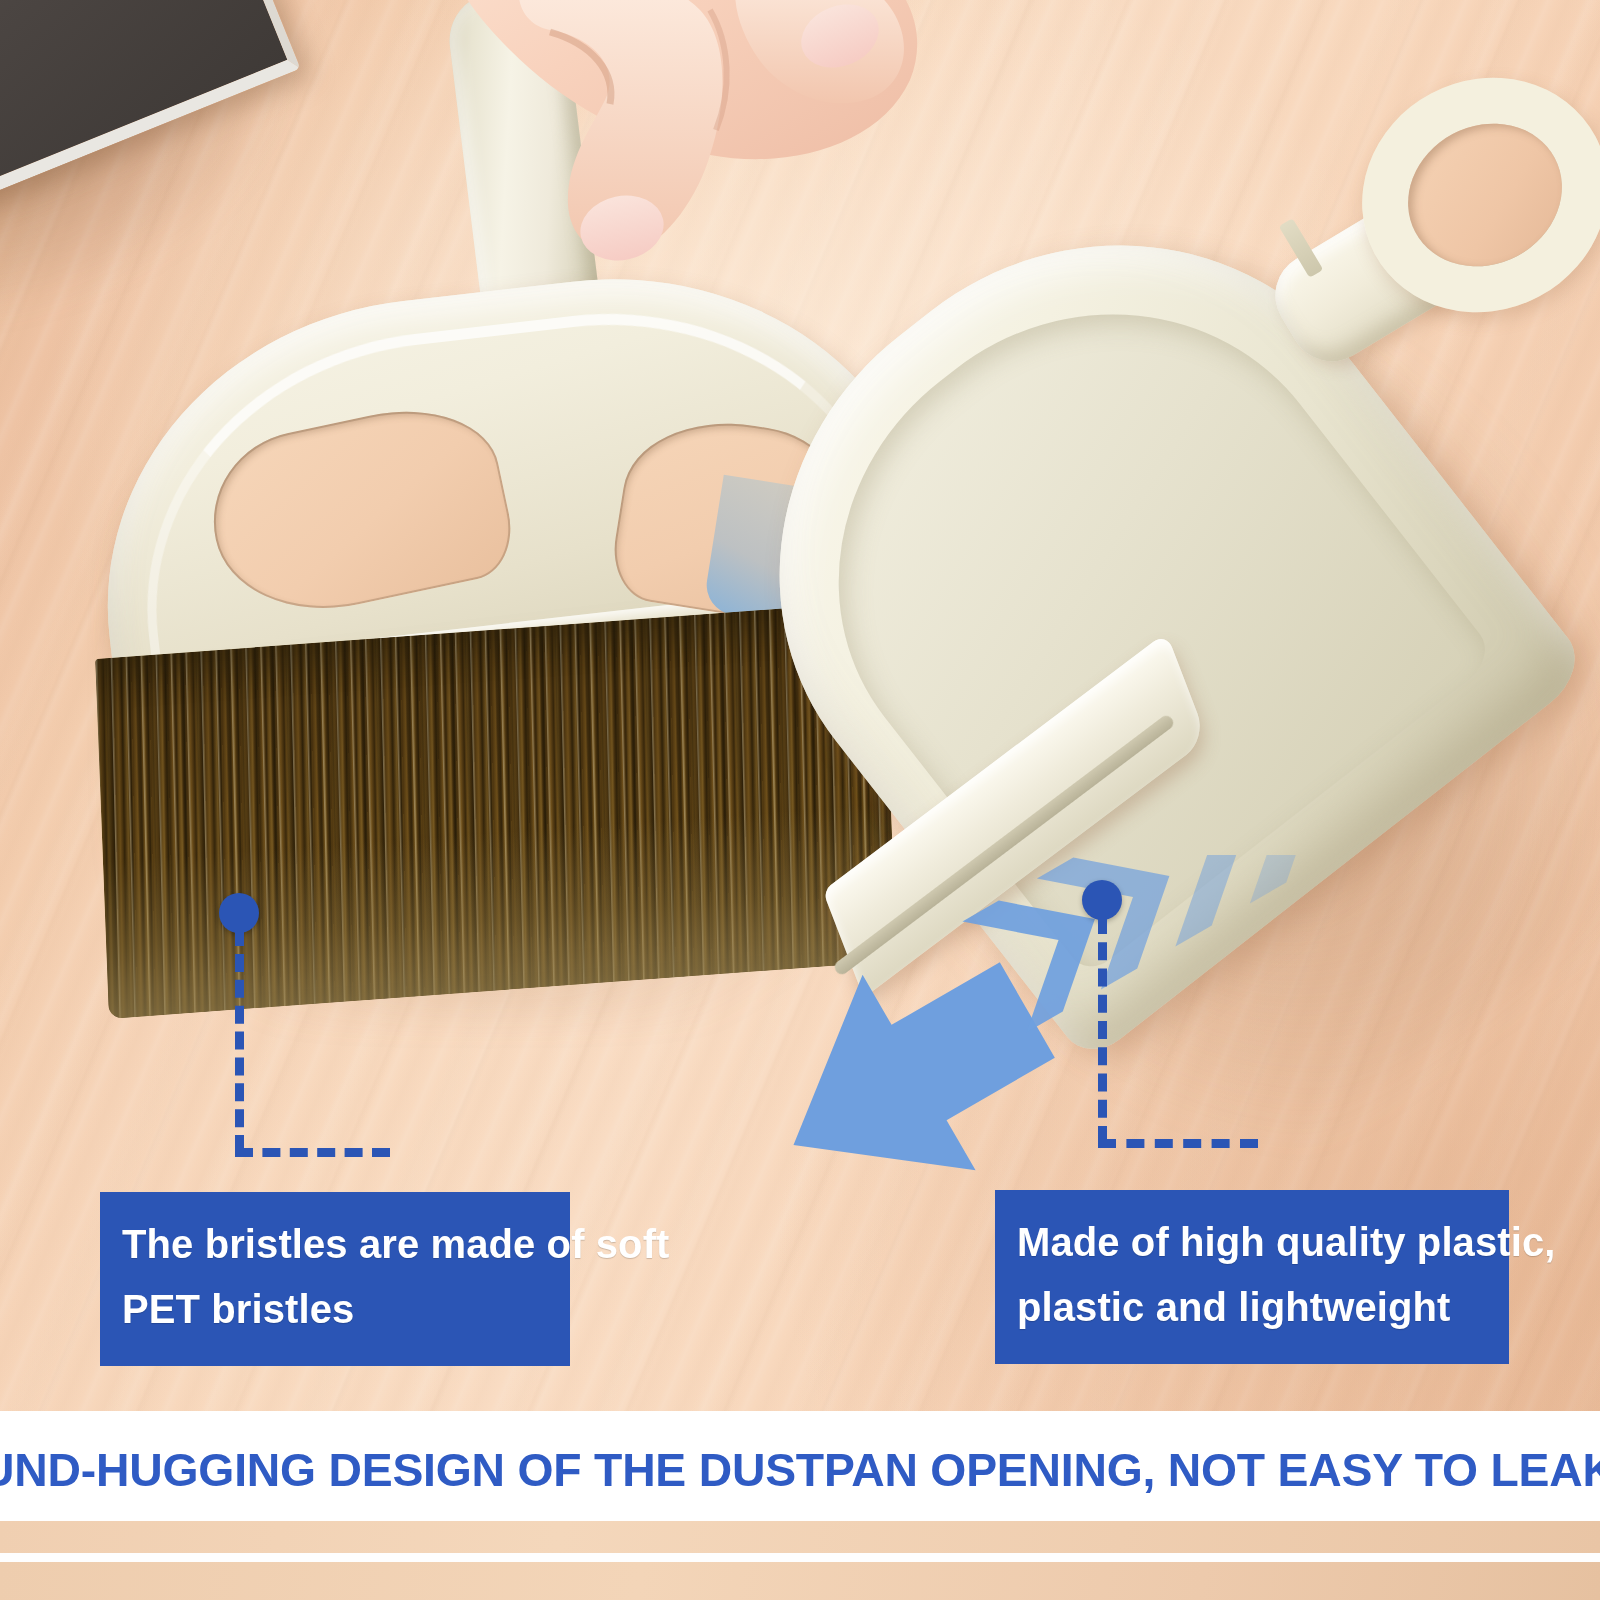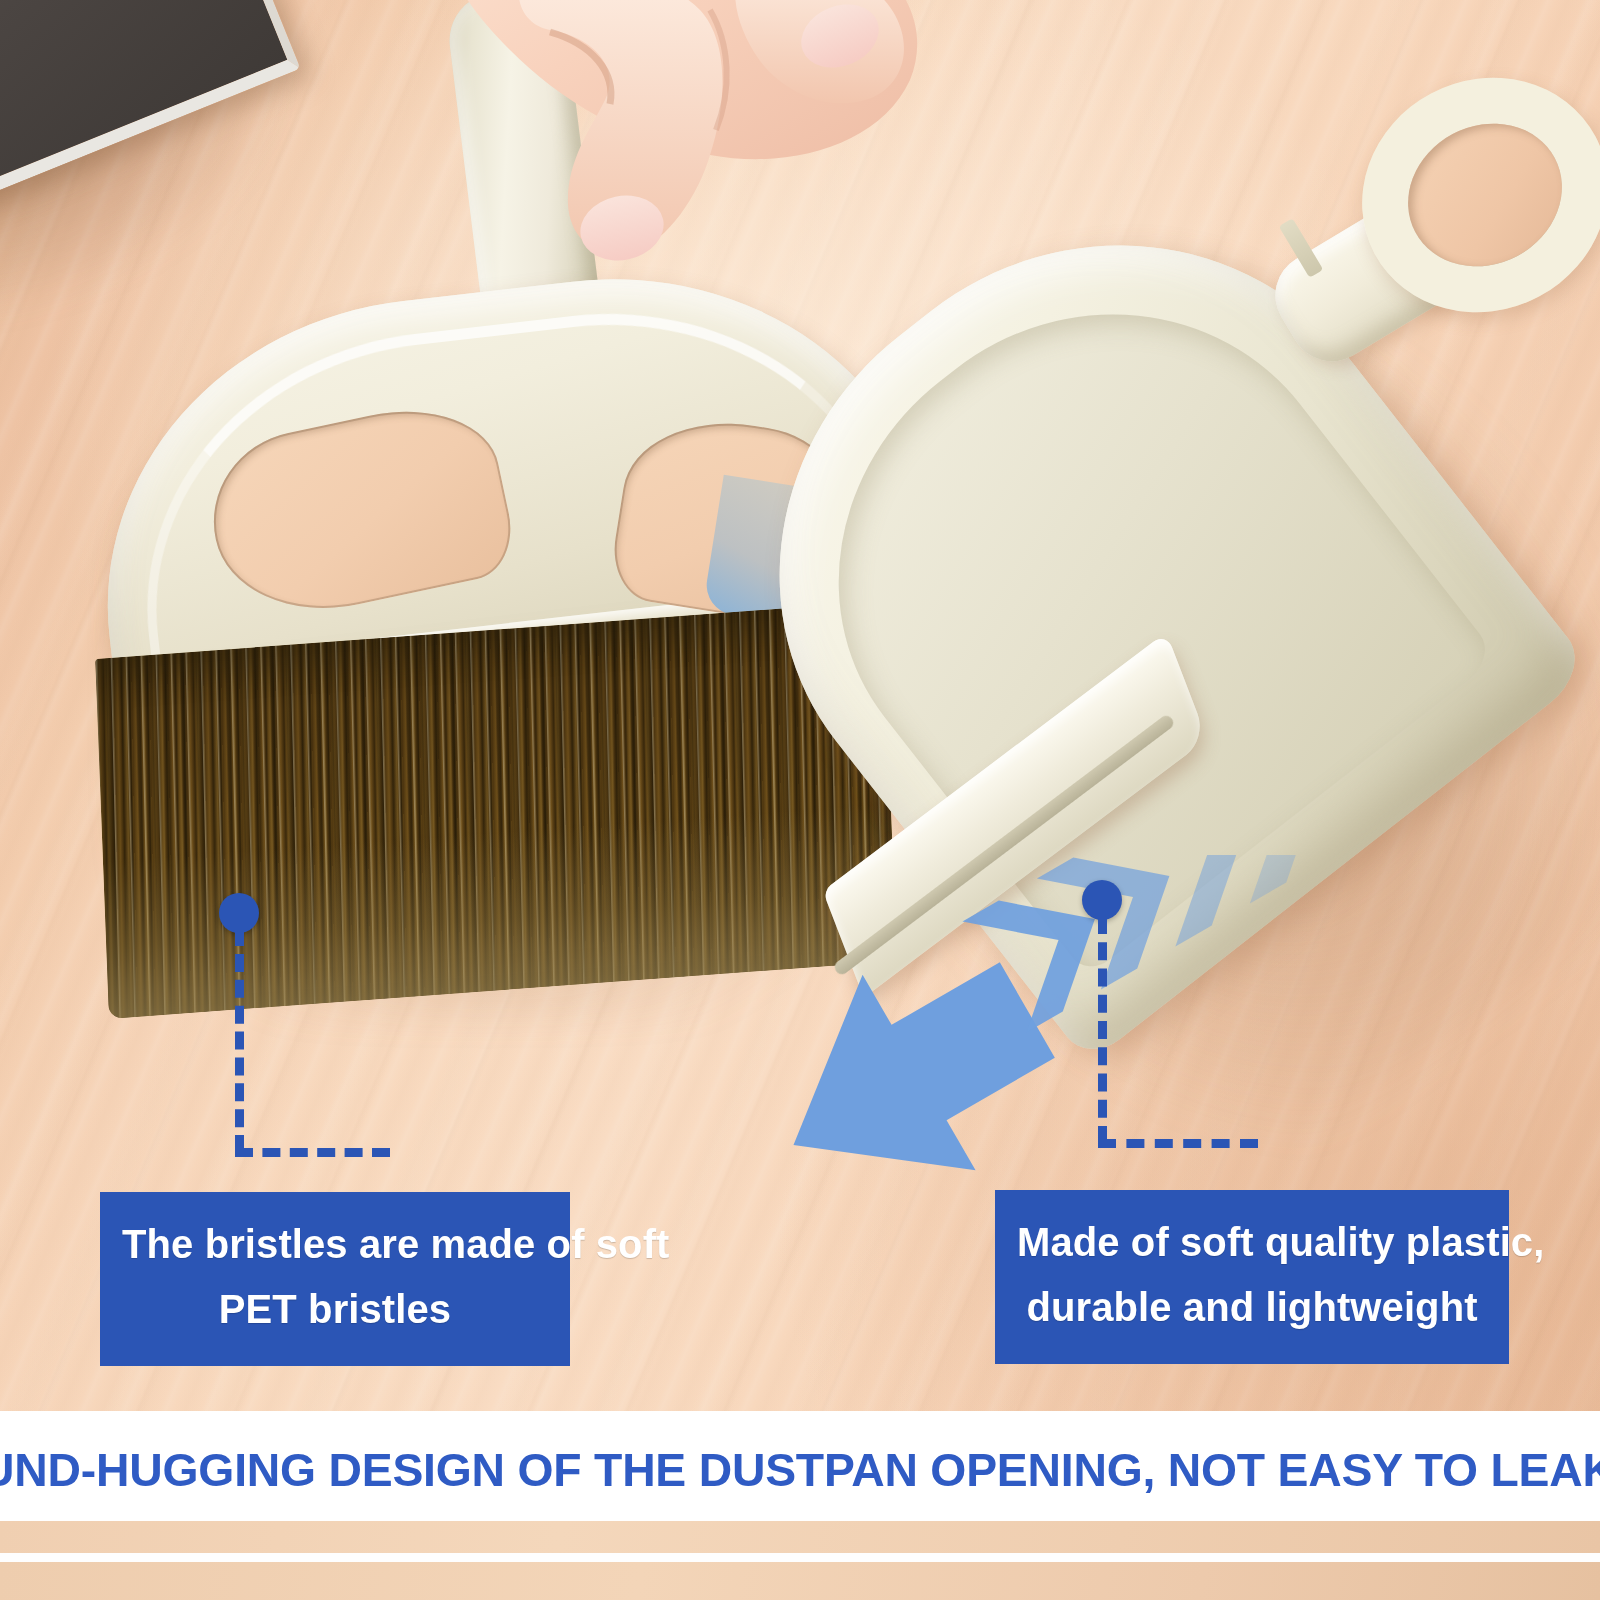--- a/index.html
+++ b/index.html
@@ -336,21 +336,20 @@
   .callout{
     position:absolute;
     background:#2b55b5;
     color:#ffffff;
     font-weight:bold;
     letter-spacing:.1px;
     padding:20px 22px 24px 22px;
     line-height:1.62;
     font-size:40px;
     text-shadow:0 1px 1px rgba(0,0,0,.18);
-    text-align:center;
   }
   #callout-left{ left:100px; top:1192px; width:470px; }
   #callout-right{ left:995px; top:1190px; width:514px; }
   .callout .ln{ display:block; white-space:nowrap; }
 
   
   .band{ position:absolute; left:0; width:1600px; }
   #banner-white{
     top:1418px; height:103px;
     background:#ffffff;
@@ -479,22 +478,22 @@
       <div class="vert"></div>
       <div class="horiz"></div>
     </div>
 
     <div class="callout" id="callout-left">
       <span class="ln">The bristles are made of soft</span>
       <span class="ln">PET bristles</span>
     </div>
 
     <div class="callout" id="callout-right">
-      <span class="ln">Made of soft quality plastic,</span>
-      <span class="ln">durable and lightweight</span>
+      <span class="ln">Made of high quality plastic,</span>
+      <span class="ln">plastic and lightweight</span>
     </div>
   </div>
 
   <div class="band" id="banner-white"></div>
   <div id="banner-text">GROUND-HUGGING DESIGN OF THE DUSTPAN OPENING, NOT EASY TO LEAK ASH</div>
 
   <div class="band" id="band-wood-1"></div>
   <div class="band" id="band-white-2"></div>
   <div class="band" id="band-wood-2"></div>
 

